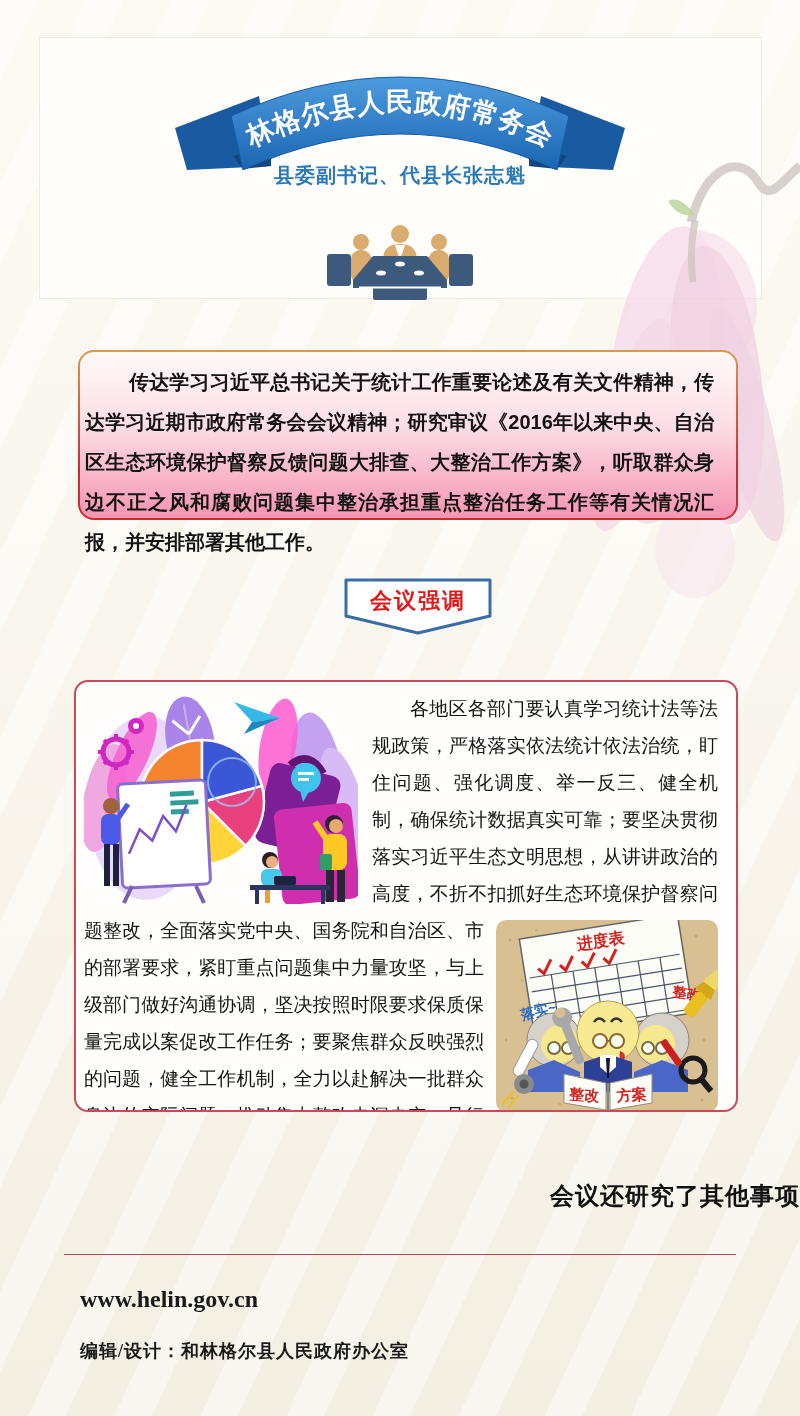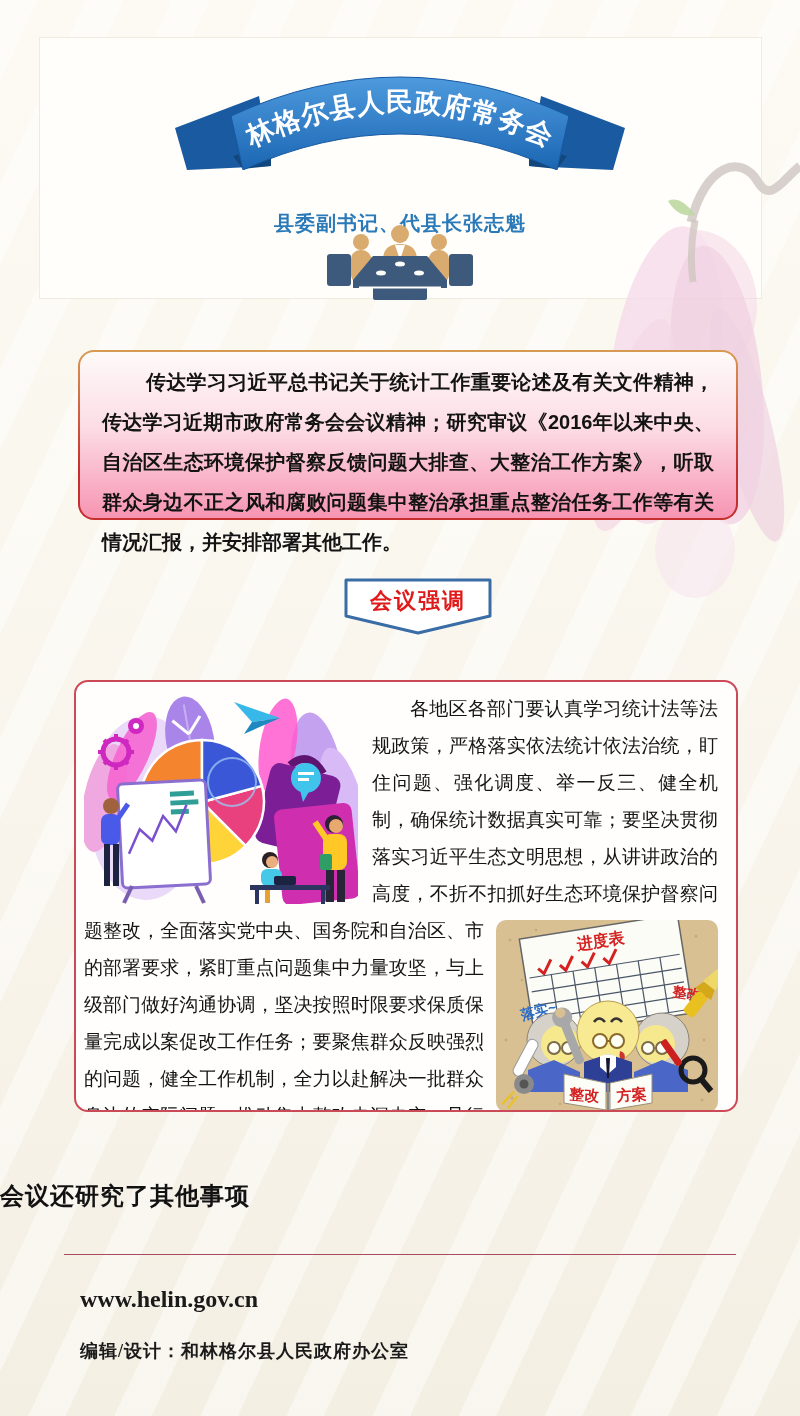--- a/index.html
+++ b/index.html
@@ -12,32 +12,32 @@
   }
   
   .header-card{
     position:absolute;left:39px;top:37px;width:721px;height:260px;
     background:#fffefb;border:1px solid #f0ebdf;z-index:1;
   }
   .ribbon-wrap{position:absolute;left:171px;top:58px;width:458px;height:112px;z-index:4;}
   .subtitle{
     position:absolute;left:0;top:164px;width:800px;text-align:center;z-index:4;
     font-weight:bold;font-size:20px;line-height:23px;color:#2a79b8;
-    font-family:"Liberation Serif",serif;letter-spacing:1px;margin-top:48px;
+    font-family:"Liberation Serif",serif;letter-spacing:1px;
   }
   .meeting-wrap{position:absolute;left:325px;top:224px;width:150px;height:80px;z-index:4;}
   
   .flower-wrap{position:absolute;left:545px;top:120px;width:255px;height:480px;z-index:2;pointer-events:none;}
   
   .summary-box{
     position:absolute;left:78px;top:350px;width:660px;height:170px;z-index:3;
     box-sizing:border-box;border:2px solid transparent;border-radius:16px;
     background:linear-gradient(180deg,#fefaf8 0%,#fcdde6 45%,#f794b2 100%) padding-box,
                linear-gradient(180deg,#d89a52 0%,#c62f2f 70%) border-box;
-    padding:10px 22px 0 22px;
+    padding:10px 22px 0 5px;
   }
   .summary-box p{
     margin:0;font-size:20px;line-height:40px;font-weight:bold;color:#131313;
     text-align:justify;text-indent:2.2em;letter-spacing:0;
   }
   
   .badge-wrap{position:absolute;left:342px;top:576px;width:152px;height:60px;z-index:3;}
   
   .content-box{
     position:absolute;left:74px;top:680px;width:664px;height:432px;z-index:3;
@@ -46,21 +46,21 @@
   }
   .illus1{float:left;width:274px;height:214px;margin:0 14px 4px 0;}
   .push-right{float:right;clear:right;width:0;height:230px;}
   .illus2-wrap{float:right;clear:right;width:222px;height:192px;margin-left:12px;}
   .content-box p{
     margin:0;font-size:19px;line-height:37px;color:#141414;
     text-align:justify;text-indent:2em;
   }
   
   .other-heading{
-    position:absolute;left:0;top:1180px;width:800px;text-align:left;z-index:3;
+    position:absolute;left:0;top:1180px;width:800px;text-align:right;z-index:3;
     font-size:24px;font-weight:bold;color:#121212;letter-spacing:1px;
   }
   .footer-line{position:absolute;left:64px;top:1254px;width:672px;height:1px;background:#a84b60;z-index:3;}
   .footer-site{
     position:absolute;left:80px;top:1286px;z-index:3;
     font-family:"Liberation Serif",serif;font-weight:bold;font-size:24px;color:#1a1a1a;
   }
   .footer-credit{
     position:absolute;left:80px;top:1339px;z-index:3;
     font-family:"Liberation Serif",serif;font-weight:bold;font-size:18px;color:#1a1a1a;letter-spacing:1px;text-align:center;

